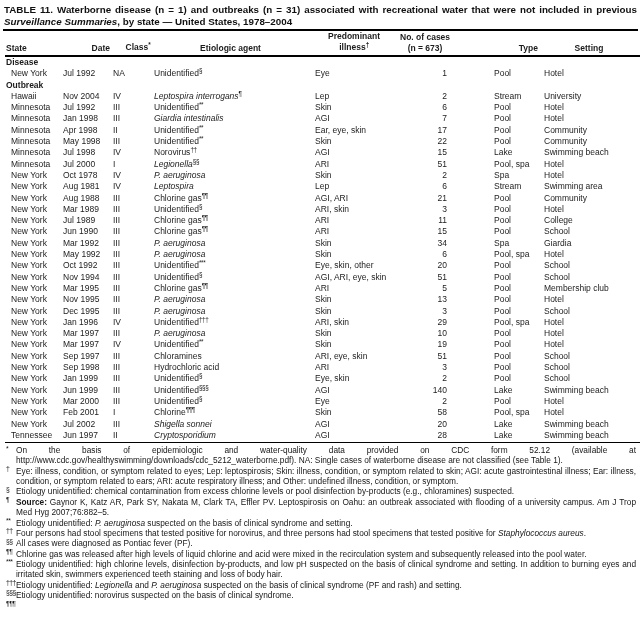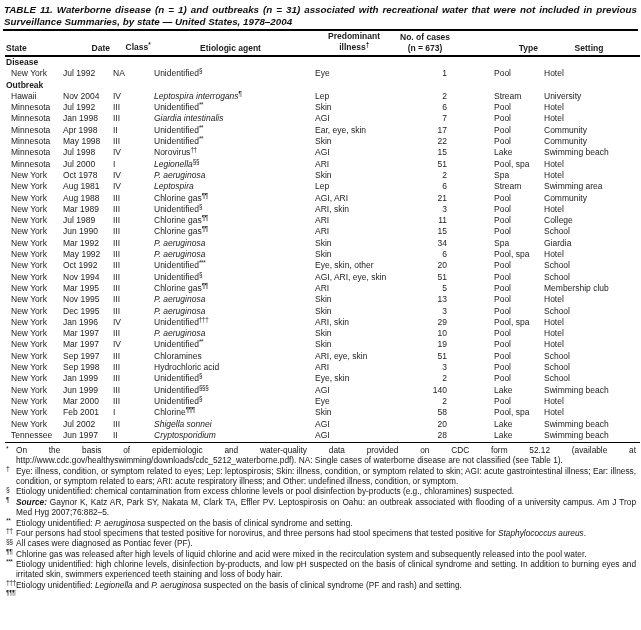--- a/index.html
+++ b/index.html
@@ -40,21 +40,21 @@
   .td-class { }
   .td-agent { padding-left: 1px; }
   .td-illness { padding-left: 7px; }
   .td-cases { text-align: right; padding-right: 3px; }
   .td-type { padding-left: 44px; }
   .td-setting { padding-left: 6px; }
   td.section { font-weight: bold; padding-left: 1px; }
   tbody tr:last-child td { border-bottom: 1.5px solid #000; padding-bottom: 1px; }
   .sup { font-size: 6.3px; position: relative; top: -3px; letter-spacing: -0.3px; }
   .i { font-style: italic; }
-  .b { font-weight: bold; font-style: italic; }
+  .b { font-weight: bold; }
   .footnotes {
     margin: 2px 2px 0 2px; font-size: 8.3px; line-height: 10.35px;
     text-align: justify; color: #161616;
   }
   .fn { position: relative; padding-left: 11px; overflow-wrap: anywhere; }
   .fn .marker {
     position: absolute; left: 1px; top: -1.5px; font-size: 6.8px;
     letter-spacing: -0.5px; white-space: nowrap;
   }
 </style>
@@ -429,16 +429,17 @@
       <div class="fn"><span class="marker">*</span><span>On the basis of epidemiologic and water-quality data provided on CDC form 52.12 (available at http://www.cdc.gov/healthyswimming/downloads/cdc_5212_waterborne.pdf). NA: Single cases of waterborne disease are not classified (see Table 1).</span></div>
       <div class="fn"><span class="marker">†</span><span>Eye: illness, condition, or symptom related to eyes; Lep: leptospirosis; Skin: illness, condition, or symptom related to skin; AGI: acute gastrointestinal illness; Ear: illness, condition, or symptom related to ears; ARI: acute respiratory illness; and Other: undefined illness, condition, or symptom.</span></div>
       <div class="fn"><span class="marker">§</span><span>Etiology unidentified: chemical contamination from excess chlorine levels or pool disinfection by-products (e.g., chloramines) suspected.</span></div>
       <div class="fn"><span class="marker">¶</span><span class="b">Source:</span><span> Gaynor K, Katz AR, Park SY, Nakata M, Clark TA, Effler PV. Leptospirosis on Oahu: an outbreak associated with flooding of a university campus. Am J Trop Med Hyg 2007;76:882–5.</span></div>
       <div class="fn"><span class="marker">**</span><span>Etiology unidentified: </span><span class="i">P. aeruginosa</span><span> suspected on the basis of clinical syndrome and setting.</span></div>
       <div class="fn"><span class="marker">††</span><span>Four persons had stool specimens that tested positive for norovirus, and three persons had stool specimens that tested positive for </span><span class="i">Staphylococcus aureus</span><span>.</span></div>
       <div class="fn"><span class="marker">§§</span><span>All cases were diagnosed as Pontiac fever (PF).</span></div>
       <div class="fn"><span class="marker">¶¶</span><span>Chlorine gas was released after high levels of liquid chlorine and acid were mixed in the recirculation system and subsequently released into the pool water.</span></div>
       <div class="fn"><span class="marker">***</span><span>Etiology unidentified: high chlorine levels, disinfection by-products, and low pH suspected on the basis of clinical syndrome and setting. In addition to burning eyes and irritated skin, swimmers experienced teeth staining and loss of body hair.</span></div>
       <div class="fn"><span class="marker">†††</span><span>Etiology unidentified: </span><span class="i">Legionella</span><span> and </span><span class="i">P. aeruginosa</span><span> suspected on the basis of clinical syndrome (PF and rash) and setting.</span></div>
+      <div class="fn"><span class="marker">§§§</span><span>Etiology unidentified: norovirus suspected on the basis of clinical syndrome.</span></div>
       <div class="fn"><span class="marker">¶¶¶</span></div>
     </div>
 
 </div>
 
 </body></html>

